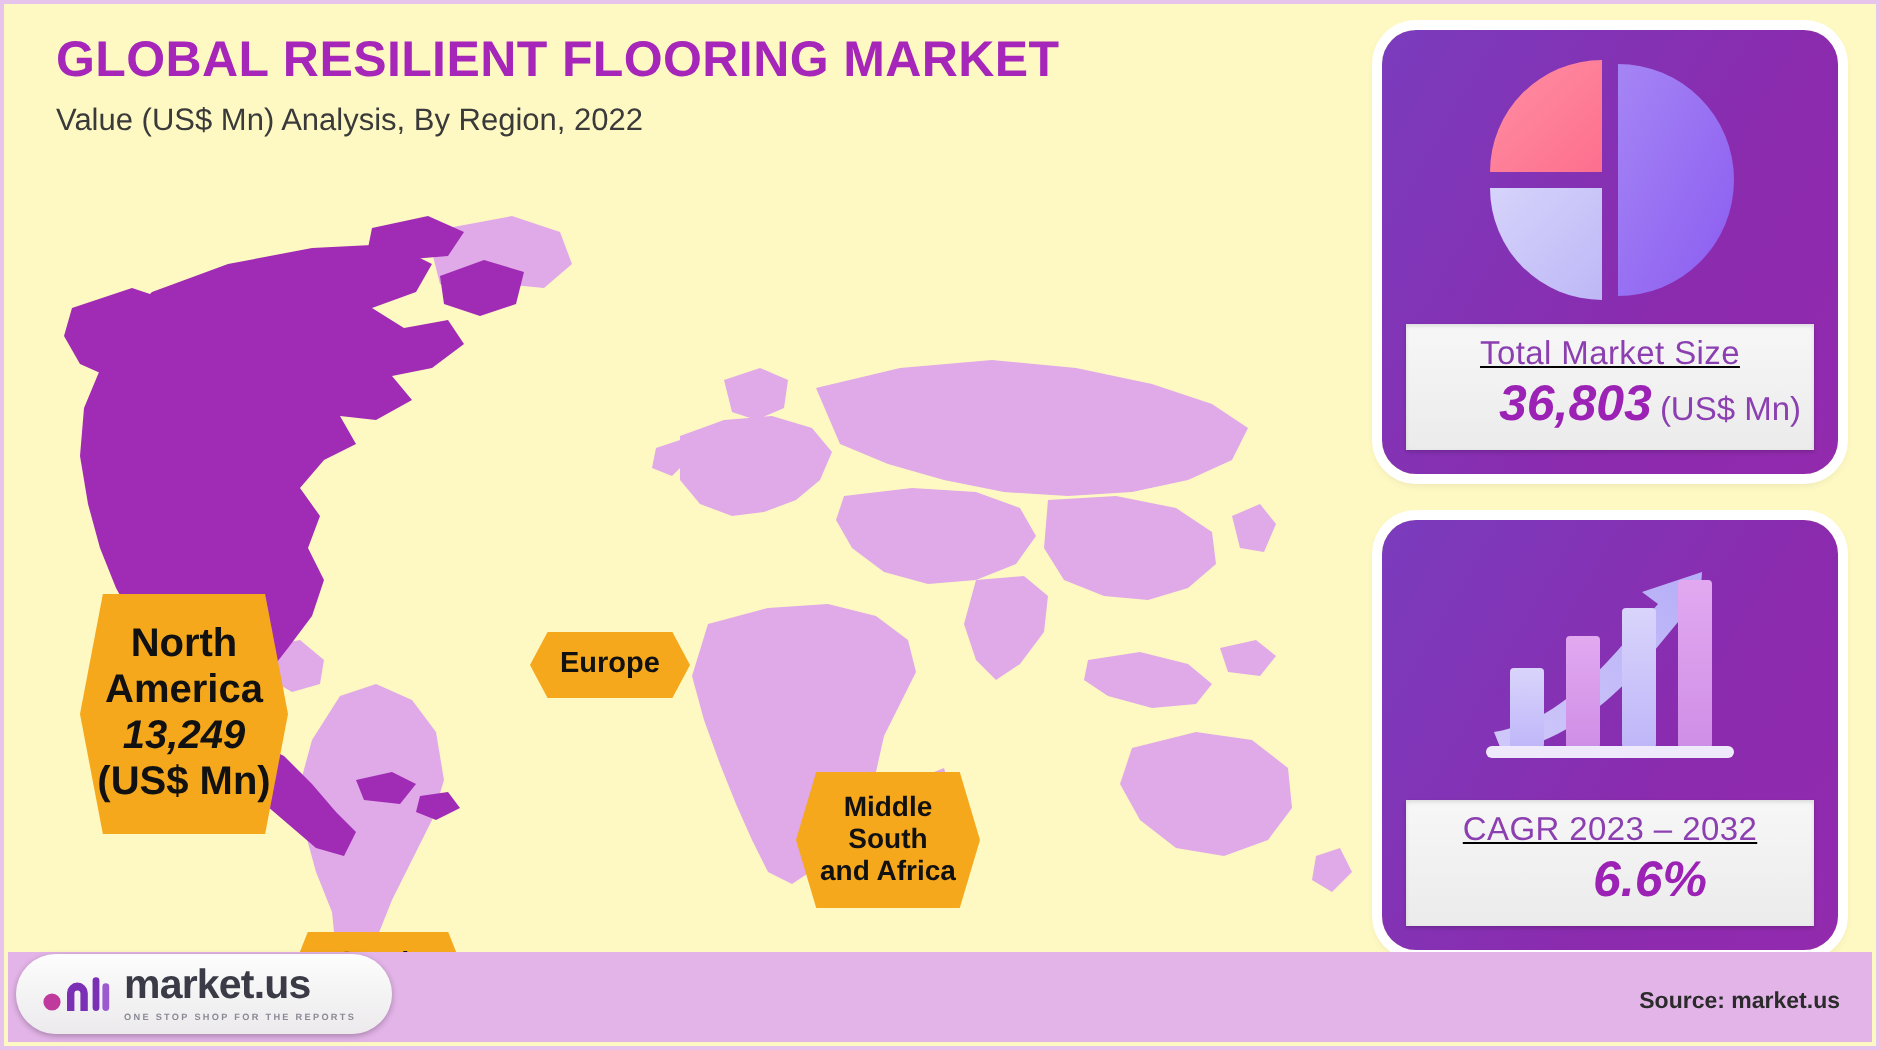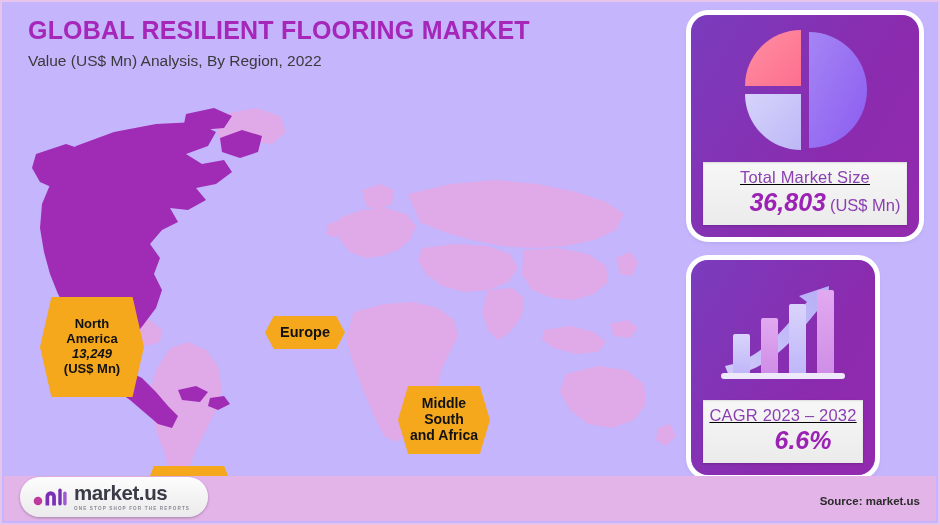--- a/index.html
+++ b/index.html
@@ -7,21 +7,21 @@
     width:940px;height:525px;
     font-family:"Liberation Sans", sans-serif;
     background:#ffffff;
     overflow:hidden;
   }
   #page{
     position:relative;
     width:940px;height:525px;
     box-sizing:border-box;
     border:2px solid #e6c4ec;
-    background:#c4b5fd;
+    background:#fef9c3;
     overflow:hidden;
     padding-left:44px;
   }
 
   
   #header{position:absolute;left:26px;top:14px;width:640px;}
   #title{
     font-size:25px;font-weight:bold;letter-spacing:.2px;
     color:#a626ba;margin:0;white-space:nowrap;
   }
@@ -42,36 +42,36 @@
     text-align:center;
     line-height:1.14;
     display:flex;flex-direction:column;justify-content:center;align-items:center;
     clip-path:polygon(11% 0%, 89% 0%, 100% 50%, 89% 100%, 11% 100%, 0% 50%);
     filter:drop-shadow(3px 3px 2px rgba(0,0,0,.34));
     box-sizing:border-box;
   }
   .badge span{display:block;white-space:nowrap;}
   .badge .val{font-style:italic;}
 
-  #badge-na{left:30px;top:199px;width:104px;height:100px;font-size:13px;padding:0 4px;}
+  #badge-na{left:30px;top:199px;width:104px;height:120px;font-size:20px;padding:0 4px;}
   #badge-eu{left:255px;top:218px;width:80px;height:33px;font-size:14.5px;}
   #badge-mea{left:388px;top:288px;width:92px;height:68px;font-size:14px;text-align:right;}
   #badge-ap{left:516px;top:255px;width:86px;height:51px;font-size:14.5px;}
   #badge-sa{left:134px;top:368px;width:90px;height:50px;font-size:14.5px;}
 
   
   .card{
     position:absolute;
     border-radius:17px;
     background:linear-gradient(120deg,#7a3cbd 0%,#8b2bae 62%,#932aae 100%);
     box-shadow:0 0 0 5px #ffffff, 0 2px 7px rgba(0,0,0,.30);
     box-sizing:border-box;
   }
   #card-size{left:689px;top:13px;width:228px;height:222px;}
-  #card-cagr{left:689px;top:258px;width:184px;height:215px;}
+  #card-cagr{left:689px;top:258px;width:228px;height:215px;}
 
   .card-figure{
     position:absolute;left:0;right:0;top:0;
     display:flex;align-items:center;justify-content:center;
   }
   #card-size .card-figure{height:150px;}
   #card-cagr .card-figure{height:143px;}
 
   .card-label{
     position:absolute;left:12px;right:12px;bottom:12px;
@@ -94,21 +94,21 @@
     display:inline-block;font-size:16.5px;color:#8b3fb0;padding-left:4px;vertical-align:baseline;
   }
 
   
   #footer-band{
     position:absolute;left:2px;right:2px;bottom:2px;height:45px;
     background:#e3b4e8;
     text-align:right;
   }
   #logo-pill{
-    position:absolute;left:18px;bottom:6px;
+    position:absolute;left:6px;bottom:6px;
     width:188px;height:40px;border-radius:20px;
     background:linear-gradient(180deg,#fdfdfd 0%,#eceaec 100%);
     box-shadow:0 1px 3px rgba(0,0,0,.28);
     display:flex;align-items:center;
     box-sizing:border-box;padding-left:13px;
   }
   #logo-mark{flex:0 0 auto;margin-right:7px;}
   #logo-text-wrap{display:flex;flex-direction:column;justify-content:center;}
   #logo-text{font-size:20.5px;font-weight:bold;color:#3b3b47;line-height:1;letter-spacing:-.4px;}
   #logo-tag{font-size:4.6px;font-weight:bold;color:#8a8a96;letter-spacing:1.15px;margin-top:2.5px;}

